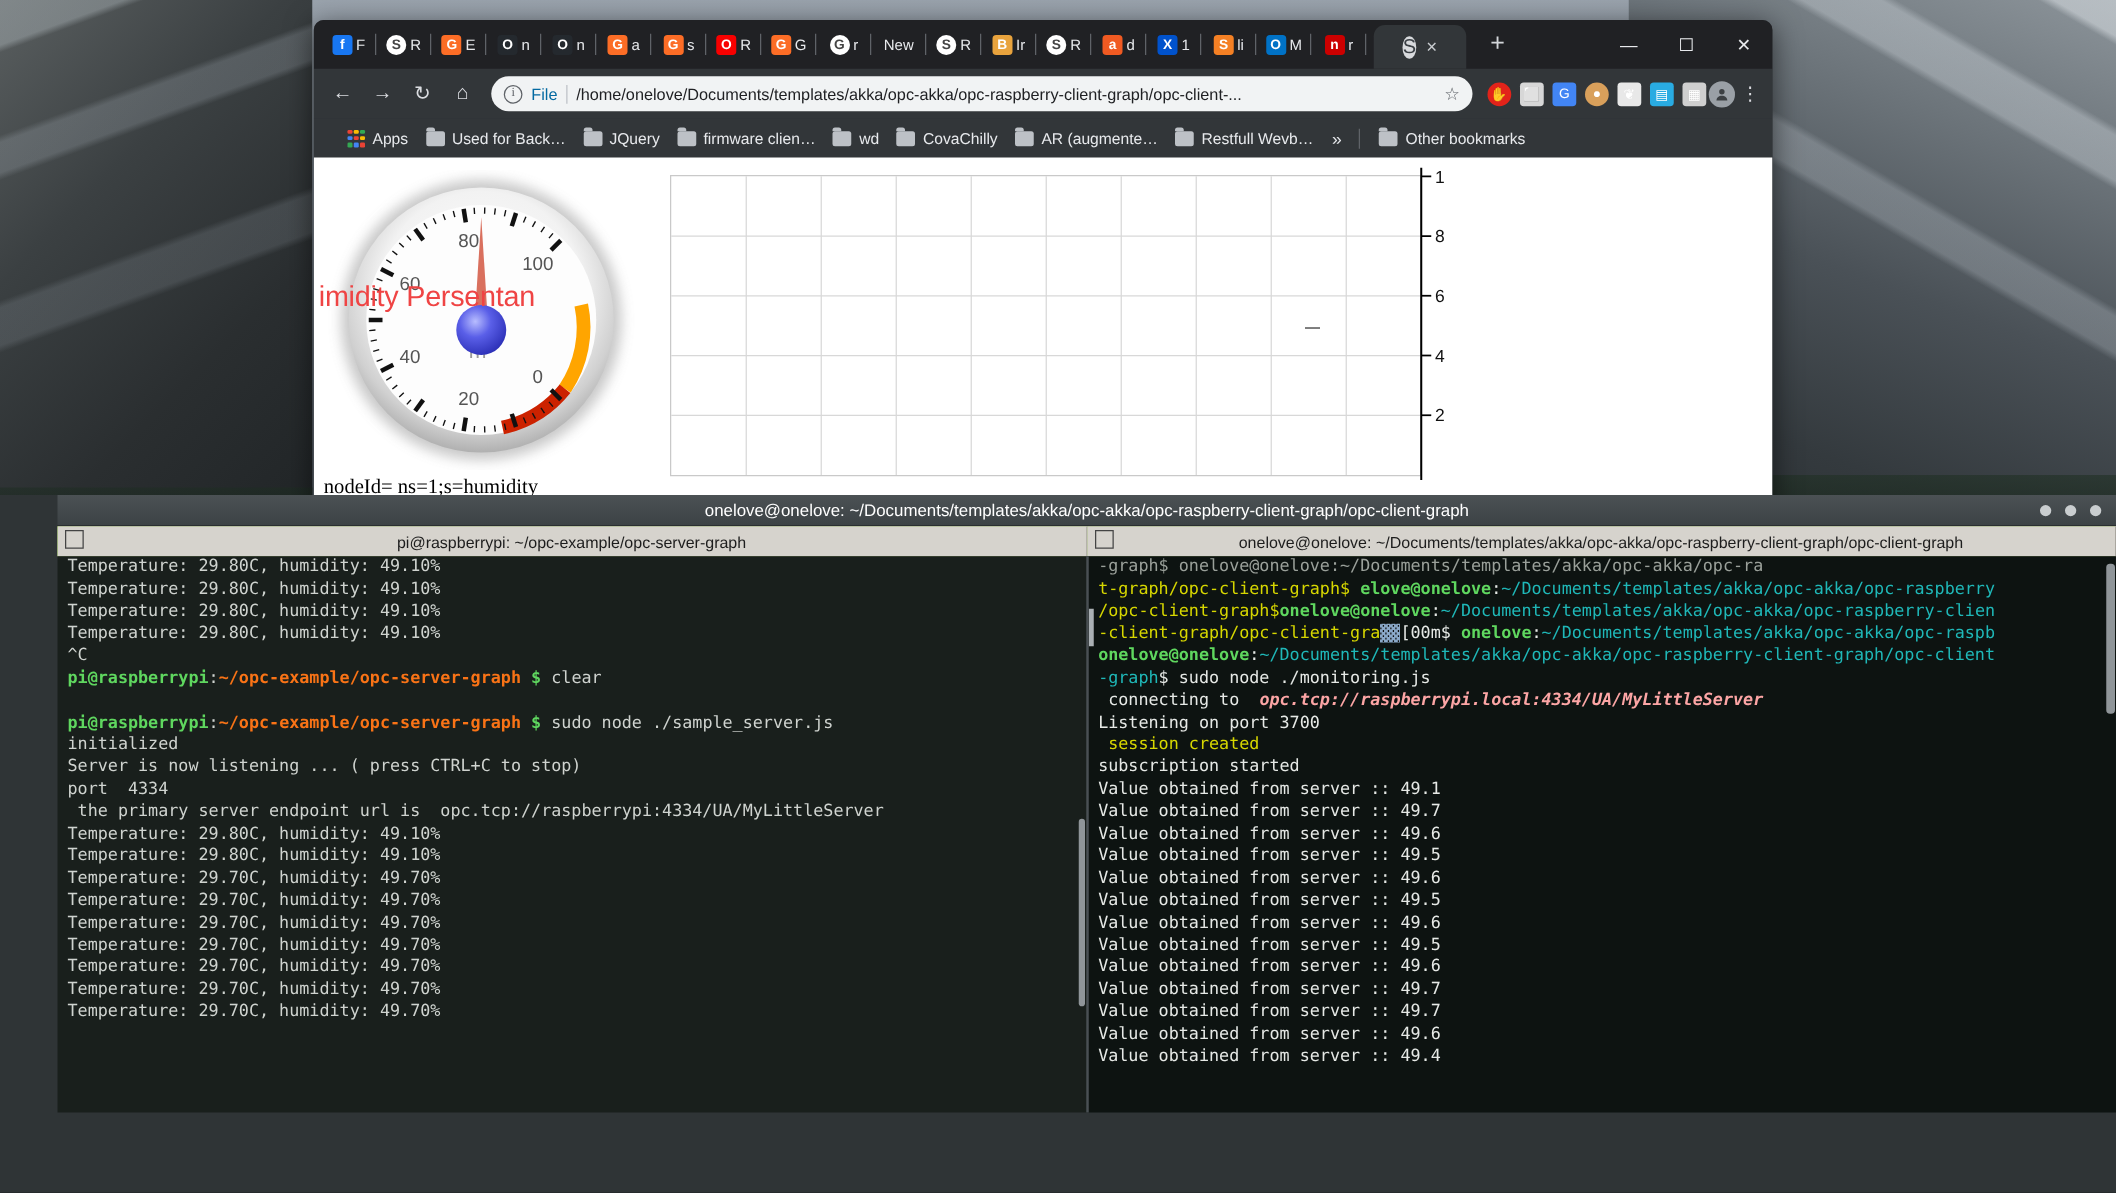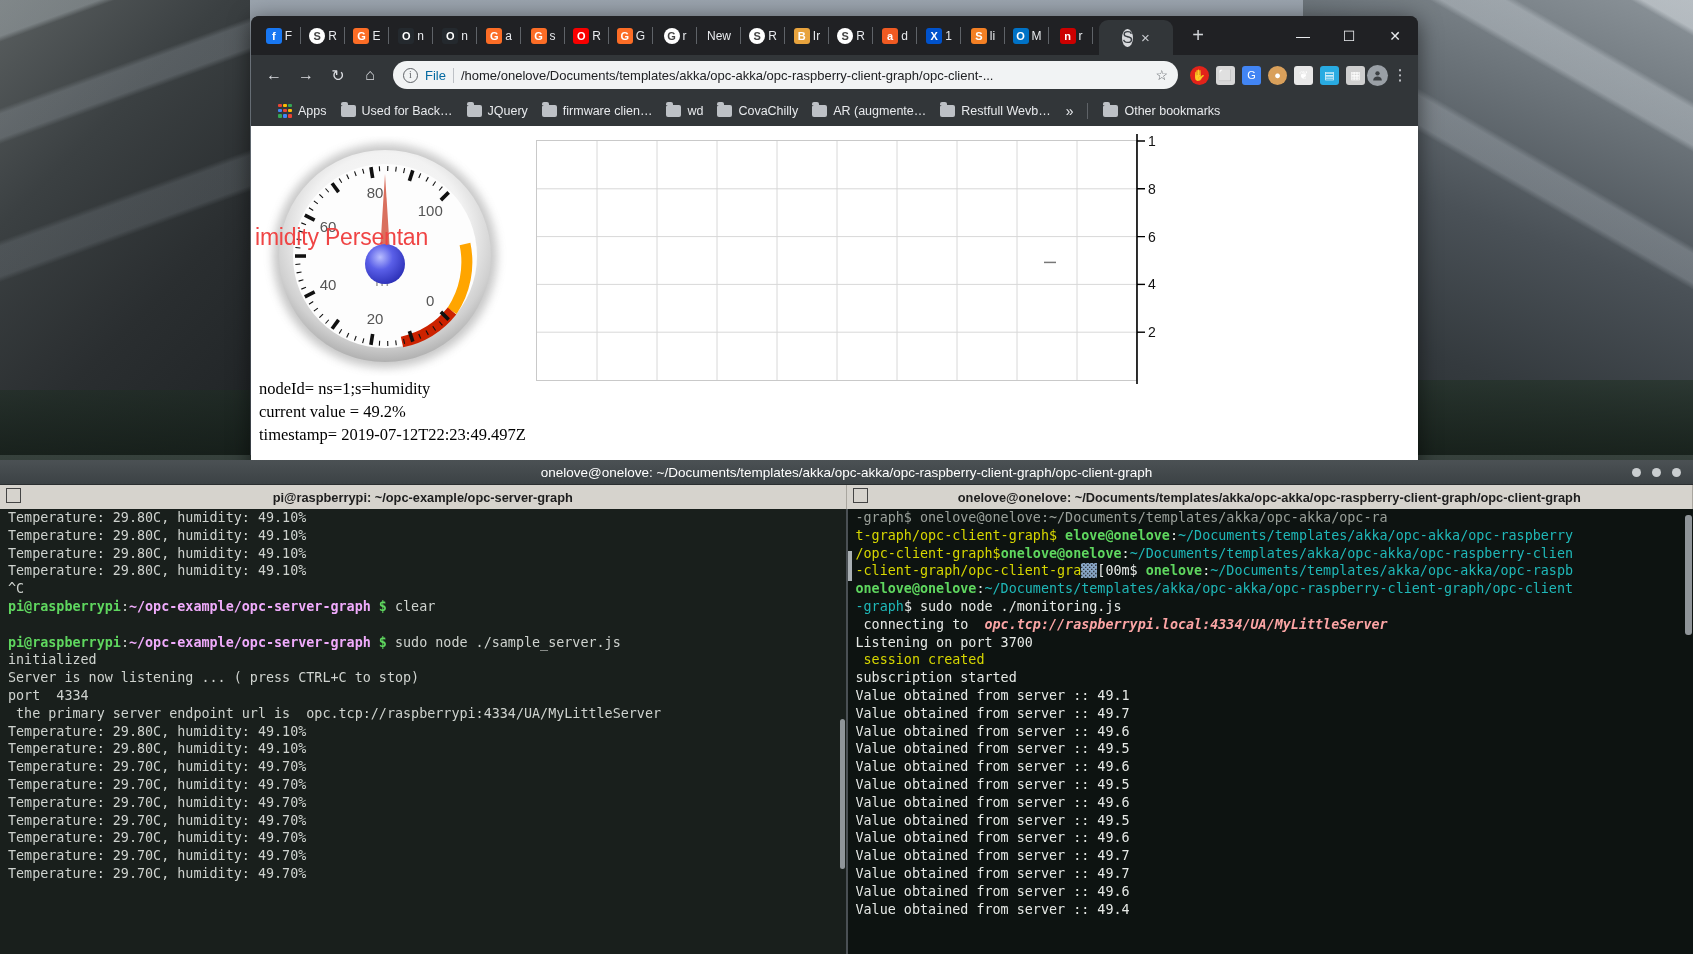--- a/index.html
+++ b/index.html
@@ -154,49 +154,50 @@
     position:absolute;left:8px;top:252px;
     font-family:"Liberation Serif", serif; font-size:16.5px; color:#000; line-height:1.39;
     white-space:nowrap;
   }
 
   
   .chart-wrap{position:absolute;left:285px;top:8px;width:620px;height:250px;}
 
   
   #terminal{
-    position:absolute;left:0;bottom:0;width:1693px;height:494px;
+    position:absolute;left:0;bottom:0;width:1693px;height:558px;
     background:#2f3436;
+    padding-left:46px;
   }
   .term-title{
     height:25px;background:linear-gradient(180deg,#4b5154,#3c4245);
     display:flex;align-items:center;justify-content:center;position:relative;
     color:#fff;font-size:13.5px;border-bottom:1px solid #2a2e30;
   }
   .term-ctl{position:absolute;right:12px;top:0;height:25px;display:flex;align-items:center;gap:11px;}
   .term-ctl i{width:9px;height:9px;border-radius:50%;background:#c9cdcf;display:block;}
-  .tabrow{height:24px;display:flex;background:#84cc16;font-weight:bold;}
+  .tabrow{height:24px;display:flex;background:#84cc16;}
   .tterm{
     flex:1;display:flex;align-items:center;justify-content:center;position:relative;
     font-size:12.8px;color:#1d1d1d;background:#d6d3cd;border-right:1px solid #a9a69f;
   }
   .tterm .tico{position:absolute;left:6px;top:3px;width:15px;height:15px;border:1px solid #444;}
   .panes{display:flex;height:445px;}
   .pane{
     flex:1;position:relative;overflow:hidden;
     font-family:"DejaVu Sans Mono","Liberation Mono",monospace;
     font-size:13.4px; line-height:17.8px;
   }
   .pane-left{background:rgba(20,26,22,.80);}
   .pane-right{background:rgba(8,14,12,.86);border-left:2px solid #4a5054;}
   .lines{position:absolute;left:8px;right:4px;top:0;}
   .ln{white-space:pre;}
   .c-grey{color:#cfd3cf;}
   .c-green{color:#5fd75f;font-weight:bold;}
-  .c-blue{color:#f0abfc;font-weight:bold;text-align:center;}
+  .c-blue{color:#f97316;font-weight:bold;text-align:center;}
   .c-cyan{color:#fca5a5;font-weight:bold;font-style:italic;}
   .c-cyan2{color:#1fb8b8;}
   .c-yellow{color:#d7d700;}
   .c-white{color:#e6e9e6;}
   .c-dim{color:#9aa09a;margin-top:12px;}
   .esc{background:#8aa8c8;color:#101010;}
   .vscroll{
     position:absolute;right:1px;top:6px;width:7px;height:120px;background:#8f9599;
     border-radius:3px;
   }

